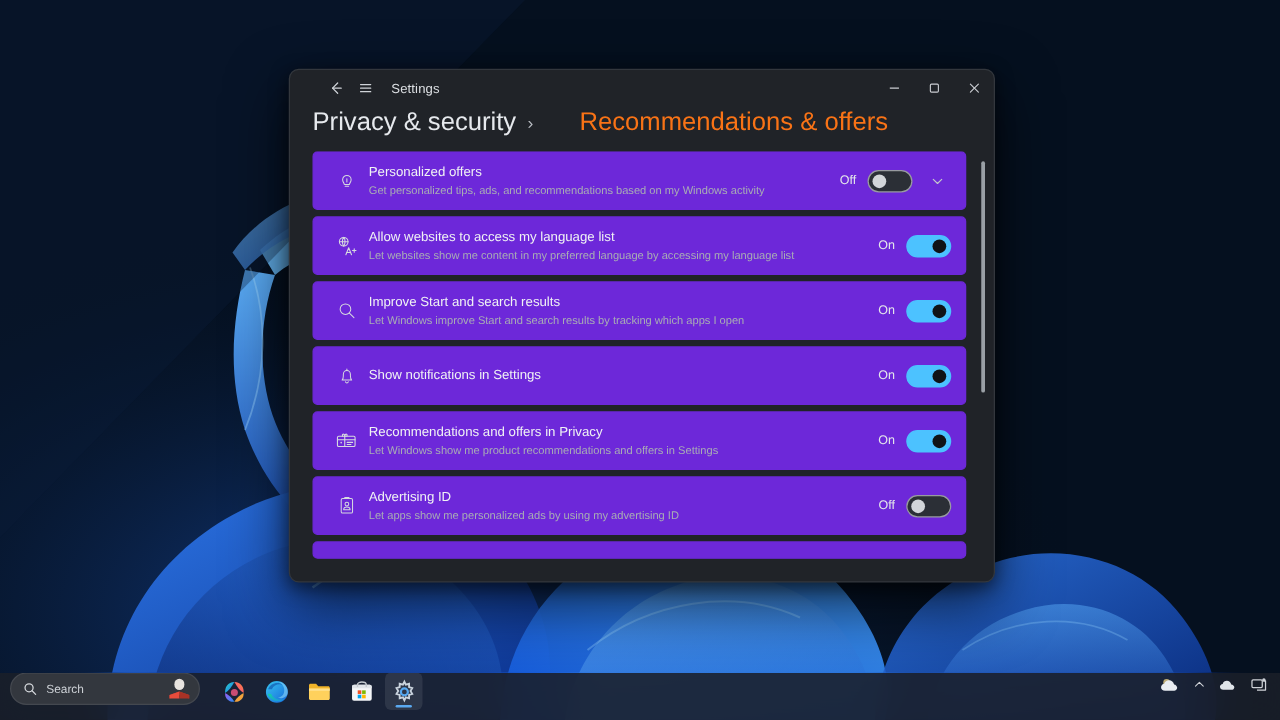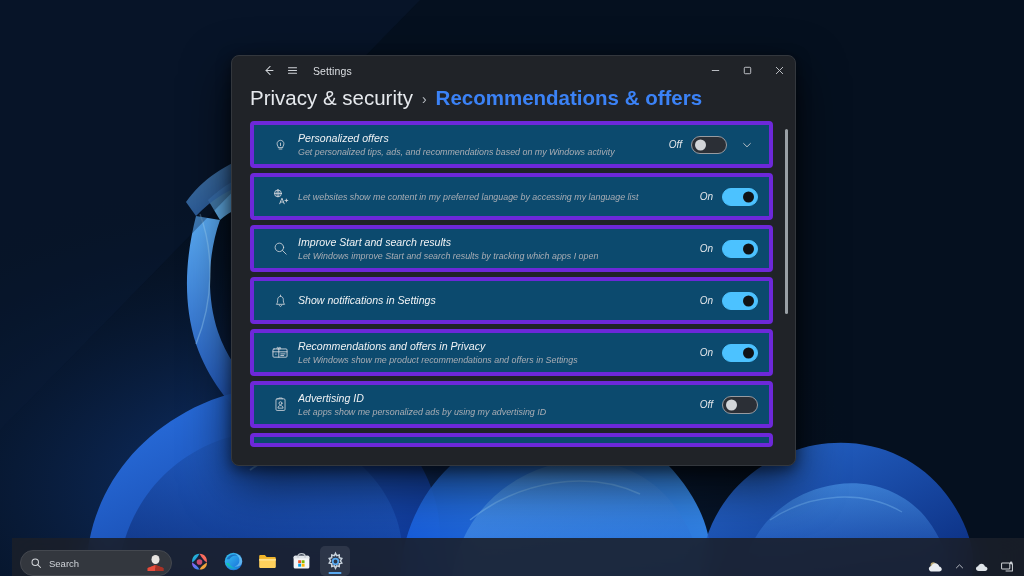--- a/index.html
+++ b/index.html
@@ -57,36 +57,35 @@
 
   
   #breadcrumb{
     flex:none;
     padding:1px 0 11px 18px;
     display:flex; align-items:baseline; gap:9px;
     font-size:20.5px;
   }
   #crumb-parent{ color:#e6e9ed; font-weight:400; }
   #crumb-sep{ color:#b6bac0; font-size:14px; position:relative; top:-1px; }
-  #crumb-current{ color:#3b82f6; font-weight:700; }
+  #crumb-current{ color:#f97316; font-weight:400;margin-left:28px; }
 
   
   #content{
     flex:1; position:relative; overflow:hidden;
     padding:0 22px 0 18px;
   }
   .card{
-    background:#0c4a6e;
-    border:4px solid #6d28d9;
+    background:#6d28d9;
+    border:1px solid #6d28d9;
     border-radius:4px;
     height:47px;
     margin-bottom:5px;
     display:flex; align-items:center;
     padding:0 9px 0 11px;
-    font-style:italic;
   }
   .card.partial{ height:14px; overflow:hidden; }
   .c-icon{
     width:30px; flex:none;
     display:flex; align-items:center; justify-content:center;
     color:#d7dadf;
   }
   .c-icon svg{ display:block; }
   .c-text{ flex:1; min-width:0; padding-left:3px; }
   .c-title{
@@ -120,24 +119,24 @@
     position:absolute; right:7px; top:8px; bottom:12px; width:3px;
     background:transparent;
   }
   #scroll-thumb{
     position:absolute; top:0; left:0; width:3px; height:185px;
     background:#9aa0a6; border-radius:2px; cursor:pointer;
   }
 
   
   #taskbar{
-    position:absolute; left:12px; right:0; bottom:0; height:38px;
+    position:absolute; left:0; right:0; bottom:0; height:38px;
     background:rgba(26,31,41,.88);
     backdrop-filter:blur(14px);
-    display:flex; align-items:flex-end;
+    display:flex; align-items:flex-start;
   }
   #search-pill{
     margin-left:8px; height:26px; width:152px;
     background:#33373e; border:1px solid #44484f; border-radius:13px;
     display:flex; align-items:center; padding-left:9px; gap:7px;
     position:relative; cursor:text;
   }
   #search-pill .sicon{ color:#d4d7db; display:flex; }
   #search-text{ font-size:9.5px; color:#cfd3d8; }
   #search-avatar{
@@ -305,20 +304,21 @@
         <circle cx="9.3" cy="7.2" r="4.6"></circle>
         <path d="M4.7 7.2 H13.9"></path>
               <path d="M9.3 2.6 C11.2 4.6 11.2 9.8 9.3 11.8 C7.4 9.8 7.4 4.6 9.3 2.6 Z"></path>
         <path d="M11.6 21 L14.6 13.6 L17.6 21"></path>
               <path d="M12.6 18.7 H16.6"></path>
         <path d="M18.6 16.6 H22.4"></path>
               <path d="M20.5 14.8 V18.4"></path>
             </svg>
           </div>
     <div class="c-text">
+      <div class="c-title">Allow websites to access my language list</div>
       <div class="c-sub">Let websites show me content in my preferred language by accessing my language list</div>
     </div>
     <div class="c-right">
       <span class="tog-label">On</span>
       <div class="toggle on">
         <span class="knob"></span>
       </div>
 
     </div>
         </div>

